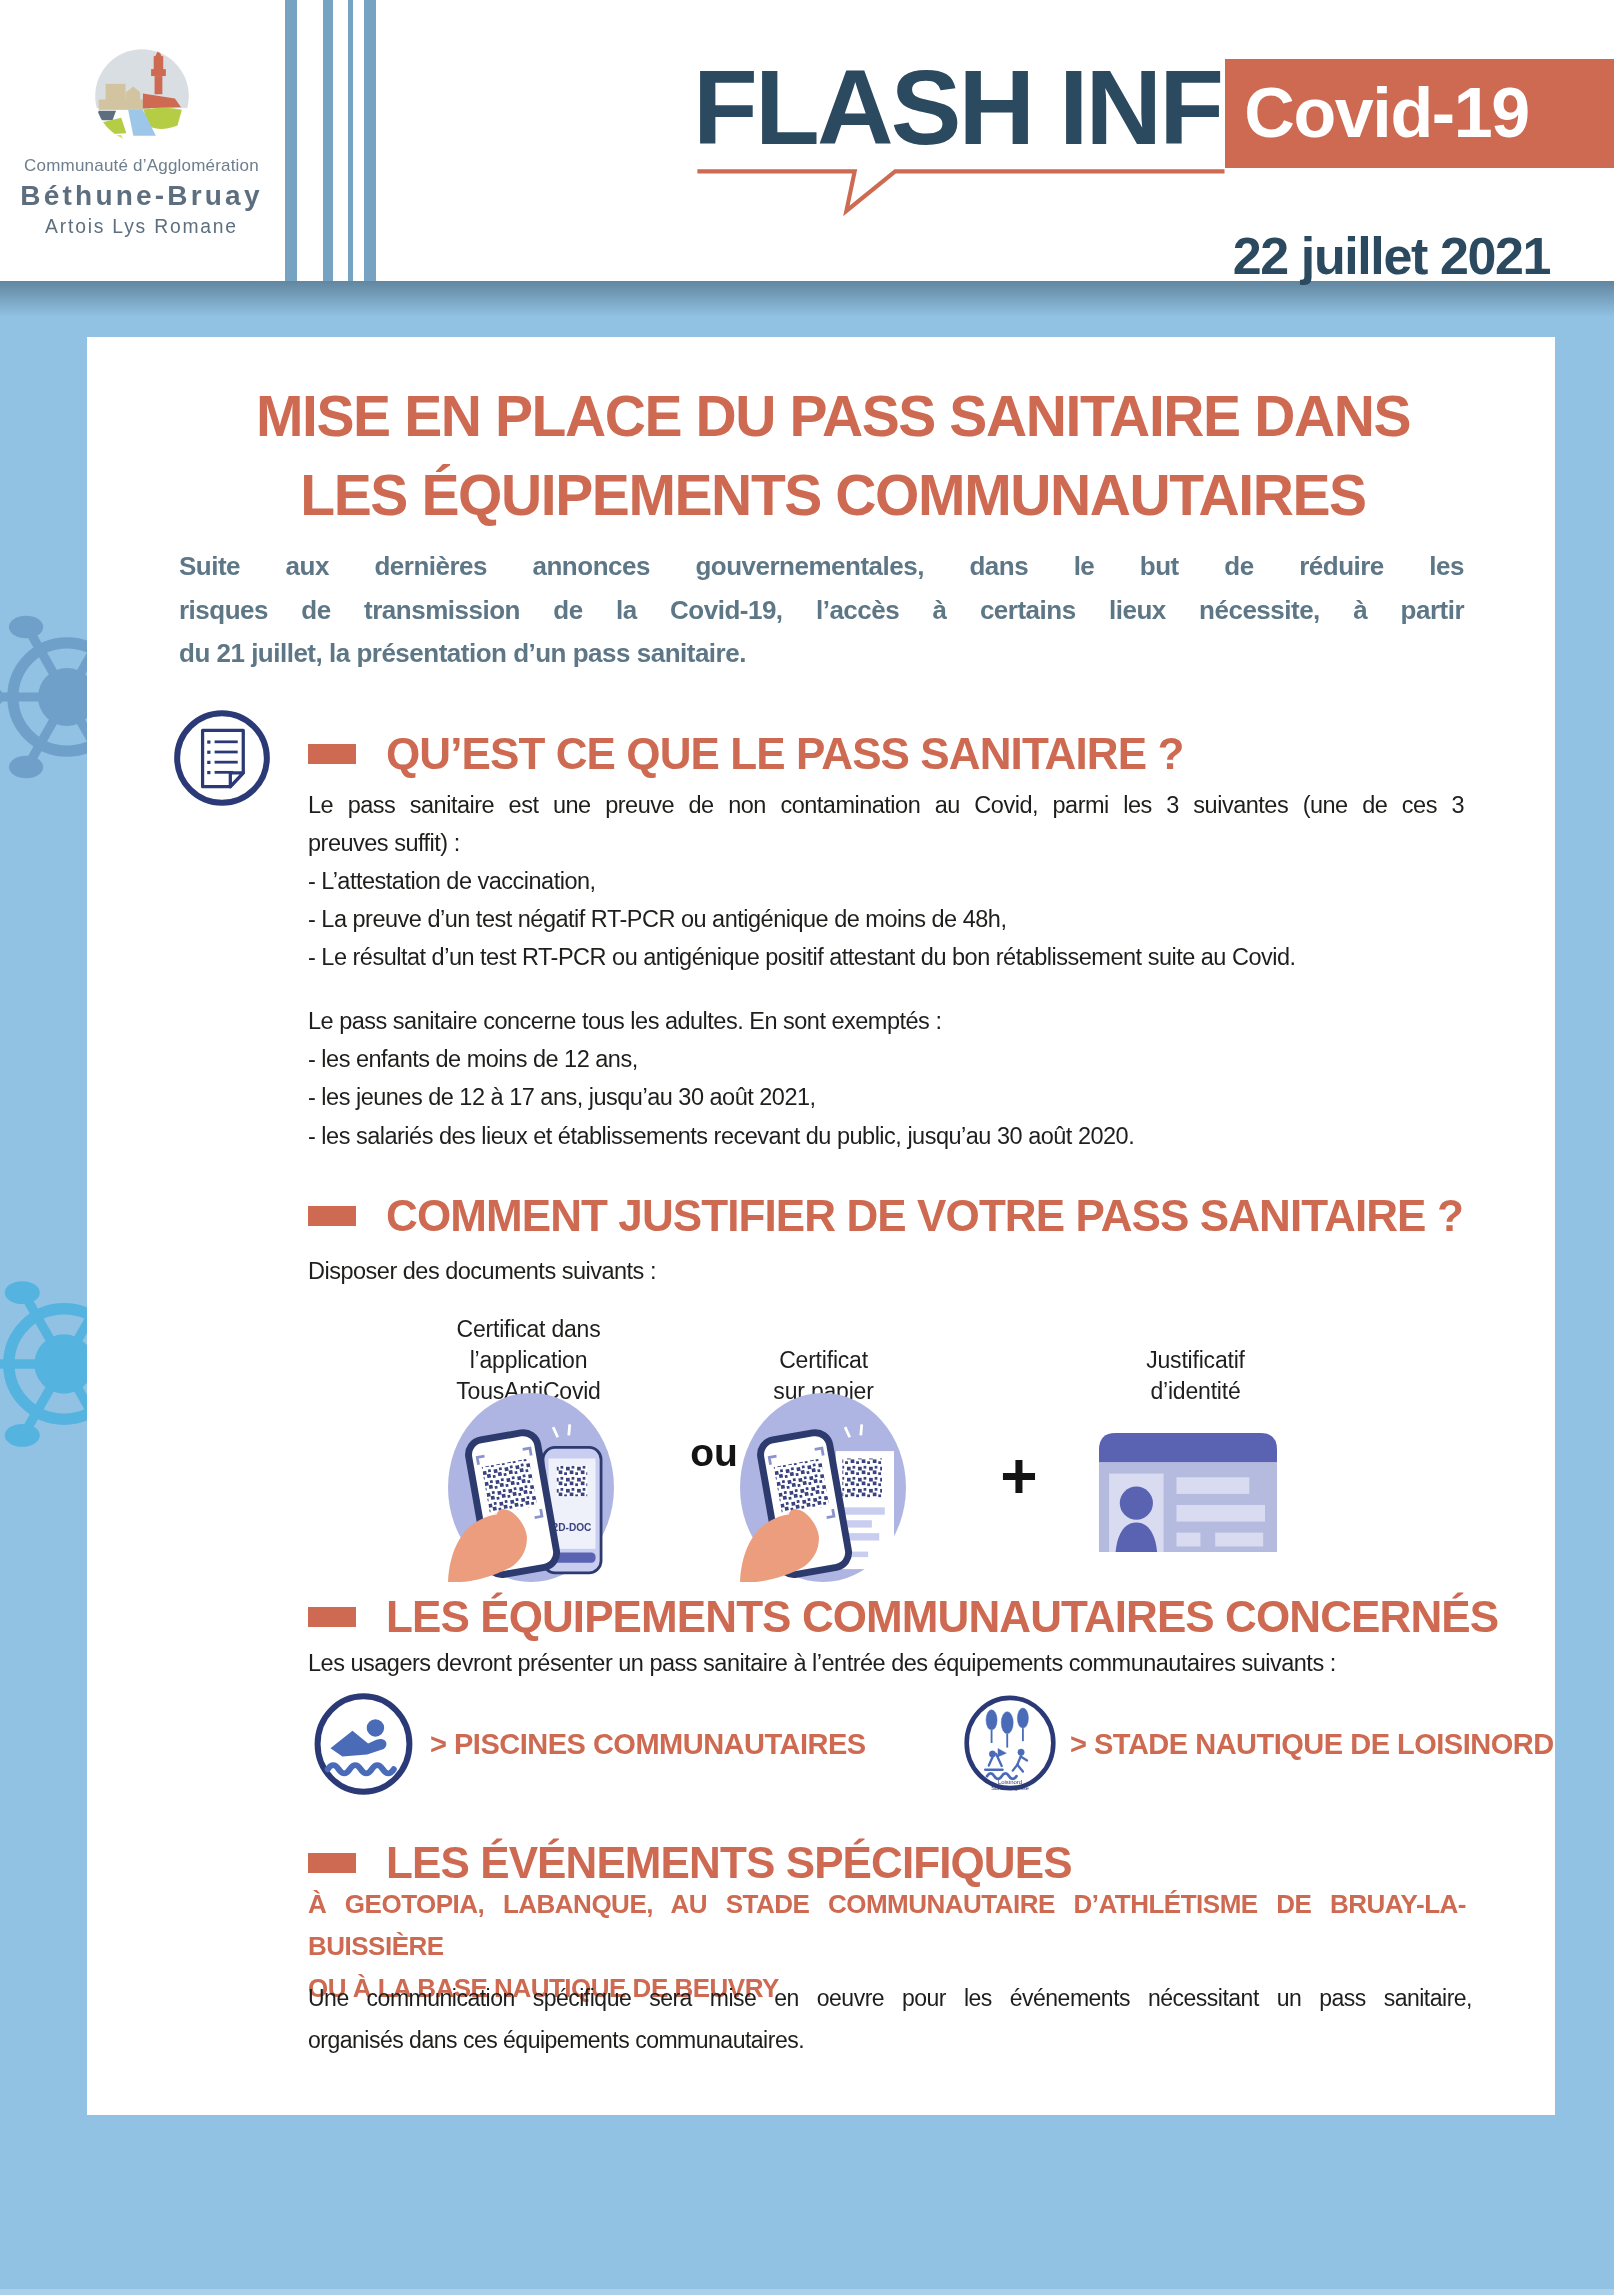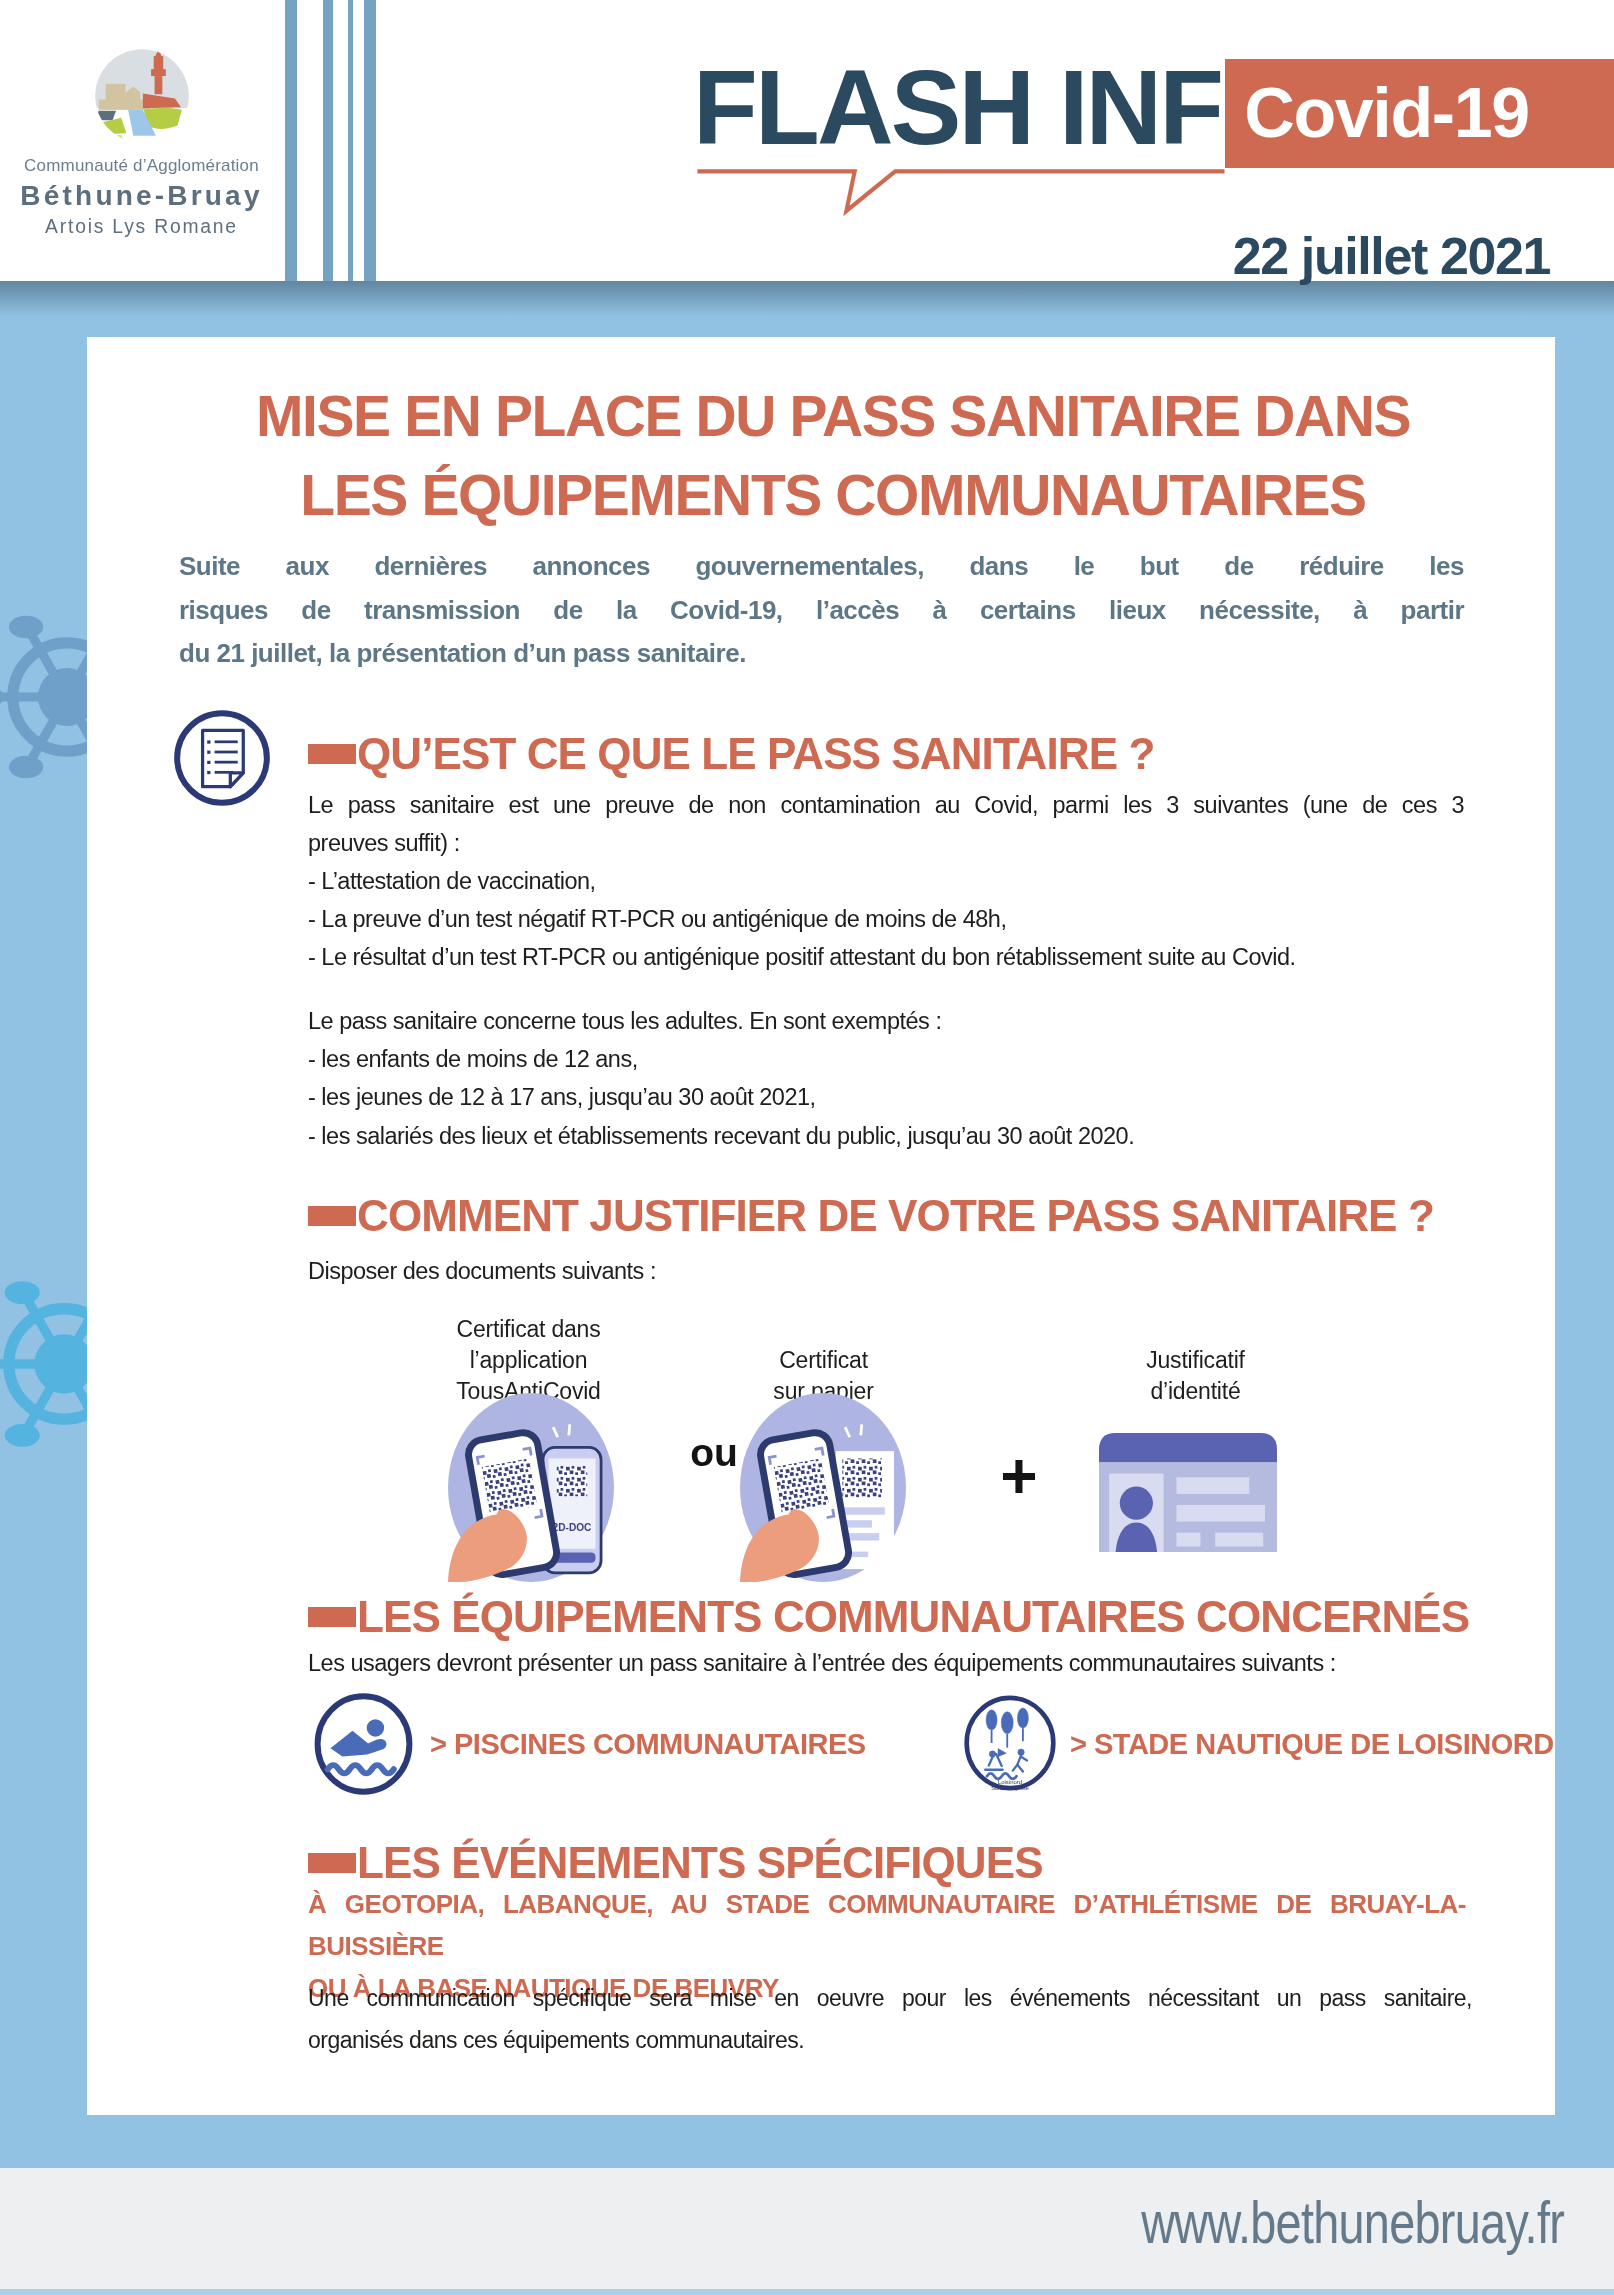--- a/index.html
+++ b/index.html
@@ -25,21 +25,21 @@
   .date{right:64px;top:226px;font-size:52px;font-weight:bold;letter-spacing:-1.4px;
         color:var(--c-slate,#2c4a5f);white-space:nowrap;}
 
   
   .card{left:87px;top:337px;width:1468px;height:1778px;background:#fff;z-index:2;}
   .title-line{left:0;width:1468px;text-align:center;font-size:57px;font-weight:bold;
         letter-spacing:-1.4px;color:var(--c-accent,#cd6a51);white-space:nowrap;padding-left:12px;}
   .intro{left:92px;top:208px;width:1285px;font-size:26px;font-weight:bold;line-height:1.68;
         letter-spacing:-0.5px;color:var(--c-intro,#5e7787);}
   .stretch{text-align:justify;text-align-last:justify;}
-  .hrow{display:flex;align-items:center;gap:1px;}
+  .hrow{display:flex;align-items:center;gap:30px;}
   .bullet{width:48px;height:19.3px;background:var(--c-accent,#cd6a51);flex:0 0 auto;}
   .shead{font-size:44px;font-weight:bold;letter-spacing:-0.9px;color:var(--c-accent,#cd6a51);white-space:nowrap;}
   .body{font-size:23.5px;line-height:1.62;letter-spacing:-0.5px;color:var(--c-body,#1e1e1c);}
   .gap-top{margin-top:26px;}
   .doclabel{width:239px;text-align:center;font-size:23px;line-height:1.34;
         letter-spacing:-0.2px;color:var(--c-body,#1e1e1c);}
   .midword{width:92px;text-align:center;font-weight:bold;color:#141414;}
   .equip-label{font-size:29px;font-weight:bold;letter-spacing:-0.5px;
         color:var(--c-accent,#cd6a51);white-space:nowrap;line-height:37px;}
   .subhead{font-size:26px;font-weight:bold;line-height:1.62;letter-spacing:-0.5px;
@@ -358,19 +358,16 @@
     <div class="abs subhead" style="left:221px;top:1546px;width:1158px">
       <div class="stretch">À GEOTOPIA, LABANQUE, AU STADE COMMUNAUTAIRE D’ATHLÉTISME DE BRUAY-LA-BUISSIÈRE</div>
       <div>OU À LA BASE NAUTIQUE DE BEUVRY</div>
     </div>
     <div class="abs ebody" style="left:221px;top:1641px;width:1164px">
       <div class="stretch">Une communication spécifique sera mise en oeuvre pour les événements nécessitant un pass sanitaire,</div>
       <div>organisés dans ces équipements communautaires.</div>
     </div>
   </div>
 
-  <div class="abs footer">
-    <div class="url">www.bethunebruay.fr</div>
-  </div>
   <div class="abs bottom-strip"></div>
 
 </div>
 
 
 </body></html>

